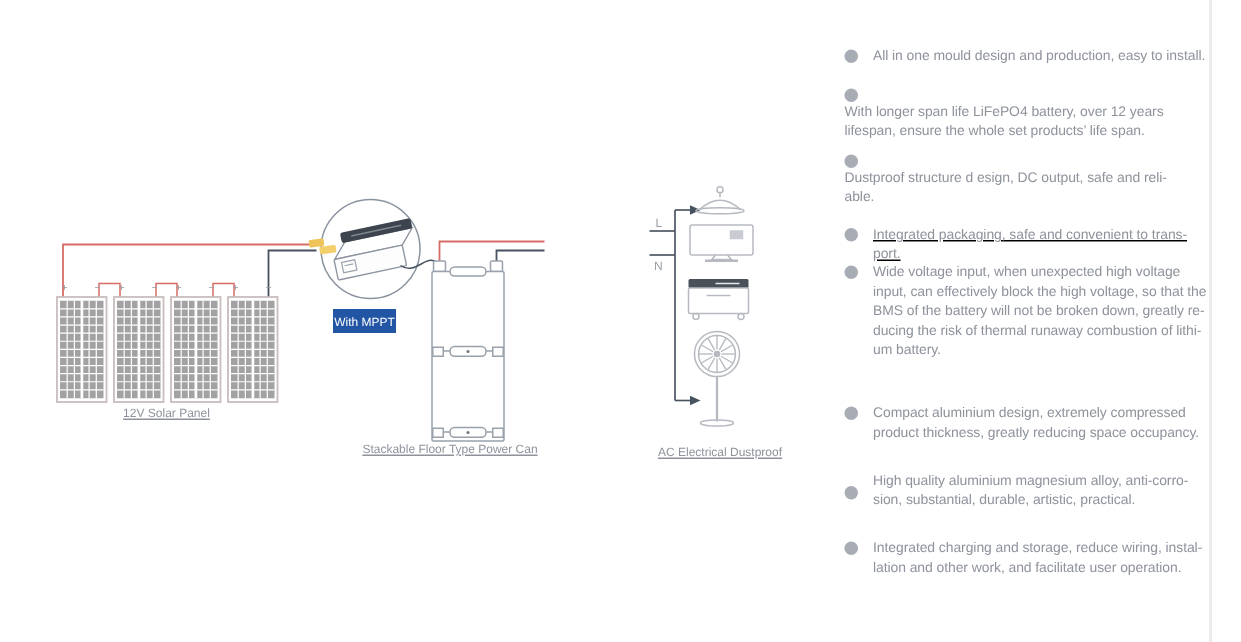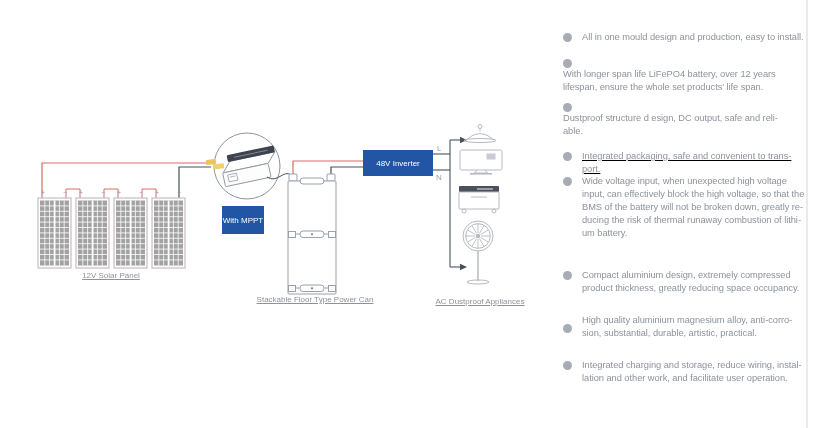--- a/index.html
+++ b/index.html
@@ -182,30 +182,29 @@
   <div class="term" style="left:61px;top:189px;">−</div>
   <div class="term" style="left:77px;top:189px;">+</div>
   <div class="term" style="left:99px;top:189px;">−</div>
   <div class="term" style="left:115px;top:189px;">+</div>
   <div class="term" style="left:137px;top:189px;">−</div>
   <div class="term" style="left:153px;top:189px;">+</div>
   <div class="term" style="left:175px;top:189px;">−</div>
 
   <div class="lbl" style="left:55px;top:271px;width:112px;">12V Solar Panel</div>
 
-  <div class="blue-box" style="left:222px;top:206px;width:42px;height:28px;">With MPPT</div>
-
-  <div class="lbl" style="left:245px;top:295px;width:140px;">Stackable Floor Type Power Can</div>
-
-  <div class="blue-box" style="left:363px;top:150px;width:70px;height:26px;">48V Inverter</div>
+  <div class="blue-box" style="left:222px;top:206px;width:42px;height:16px;">With MPPT</div>
+
+  <div class="lbl" style="left:230px;top:295px;width:140px;">Stackable Floor Type Power Can</div>
+
 
   <div class="ln" style="left:437px;top:144px;">L</div>
   <div class="ln" style="left:436px;top:173px;">N</div>
 
-  <div class="lbl" style="left:425px;top:297px;width:110px;">AC Dustproof Appliances</div>
+  <div class="lbl" style="left:425px;top:297px;width:110px;">AC Electrical Dustproof</div>
 
   <div class="features">
     <div class="feature" style="top:31px;">
       <span class="bullet"></span>
       <div class="ftext">All in one mould design and production, easy to install.</div>
     </div>
     <div class="feature" style="top:57px;flex-direction:column;">
       <span class="bullet"></span>
       <div class="ftext">With longer span life LiFePO4 battery, over 12 years
 lifespan, ensure the whole set products’ life span.</div>

